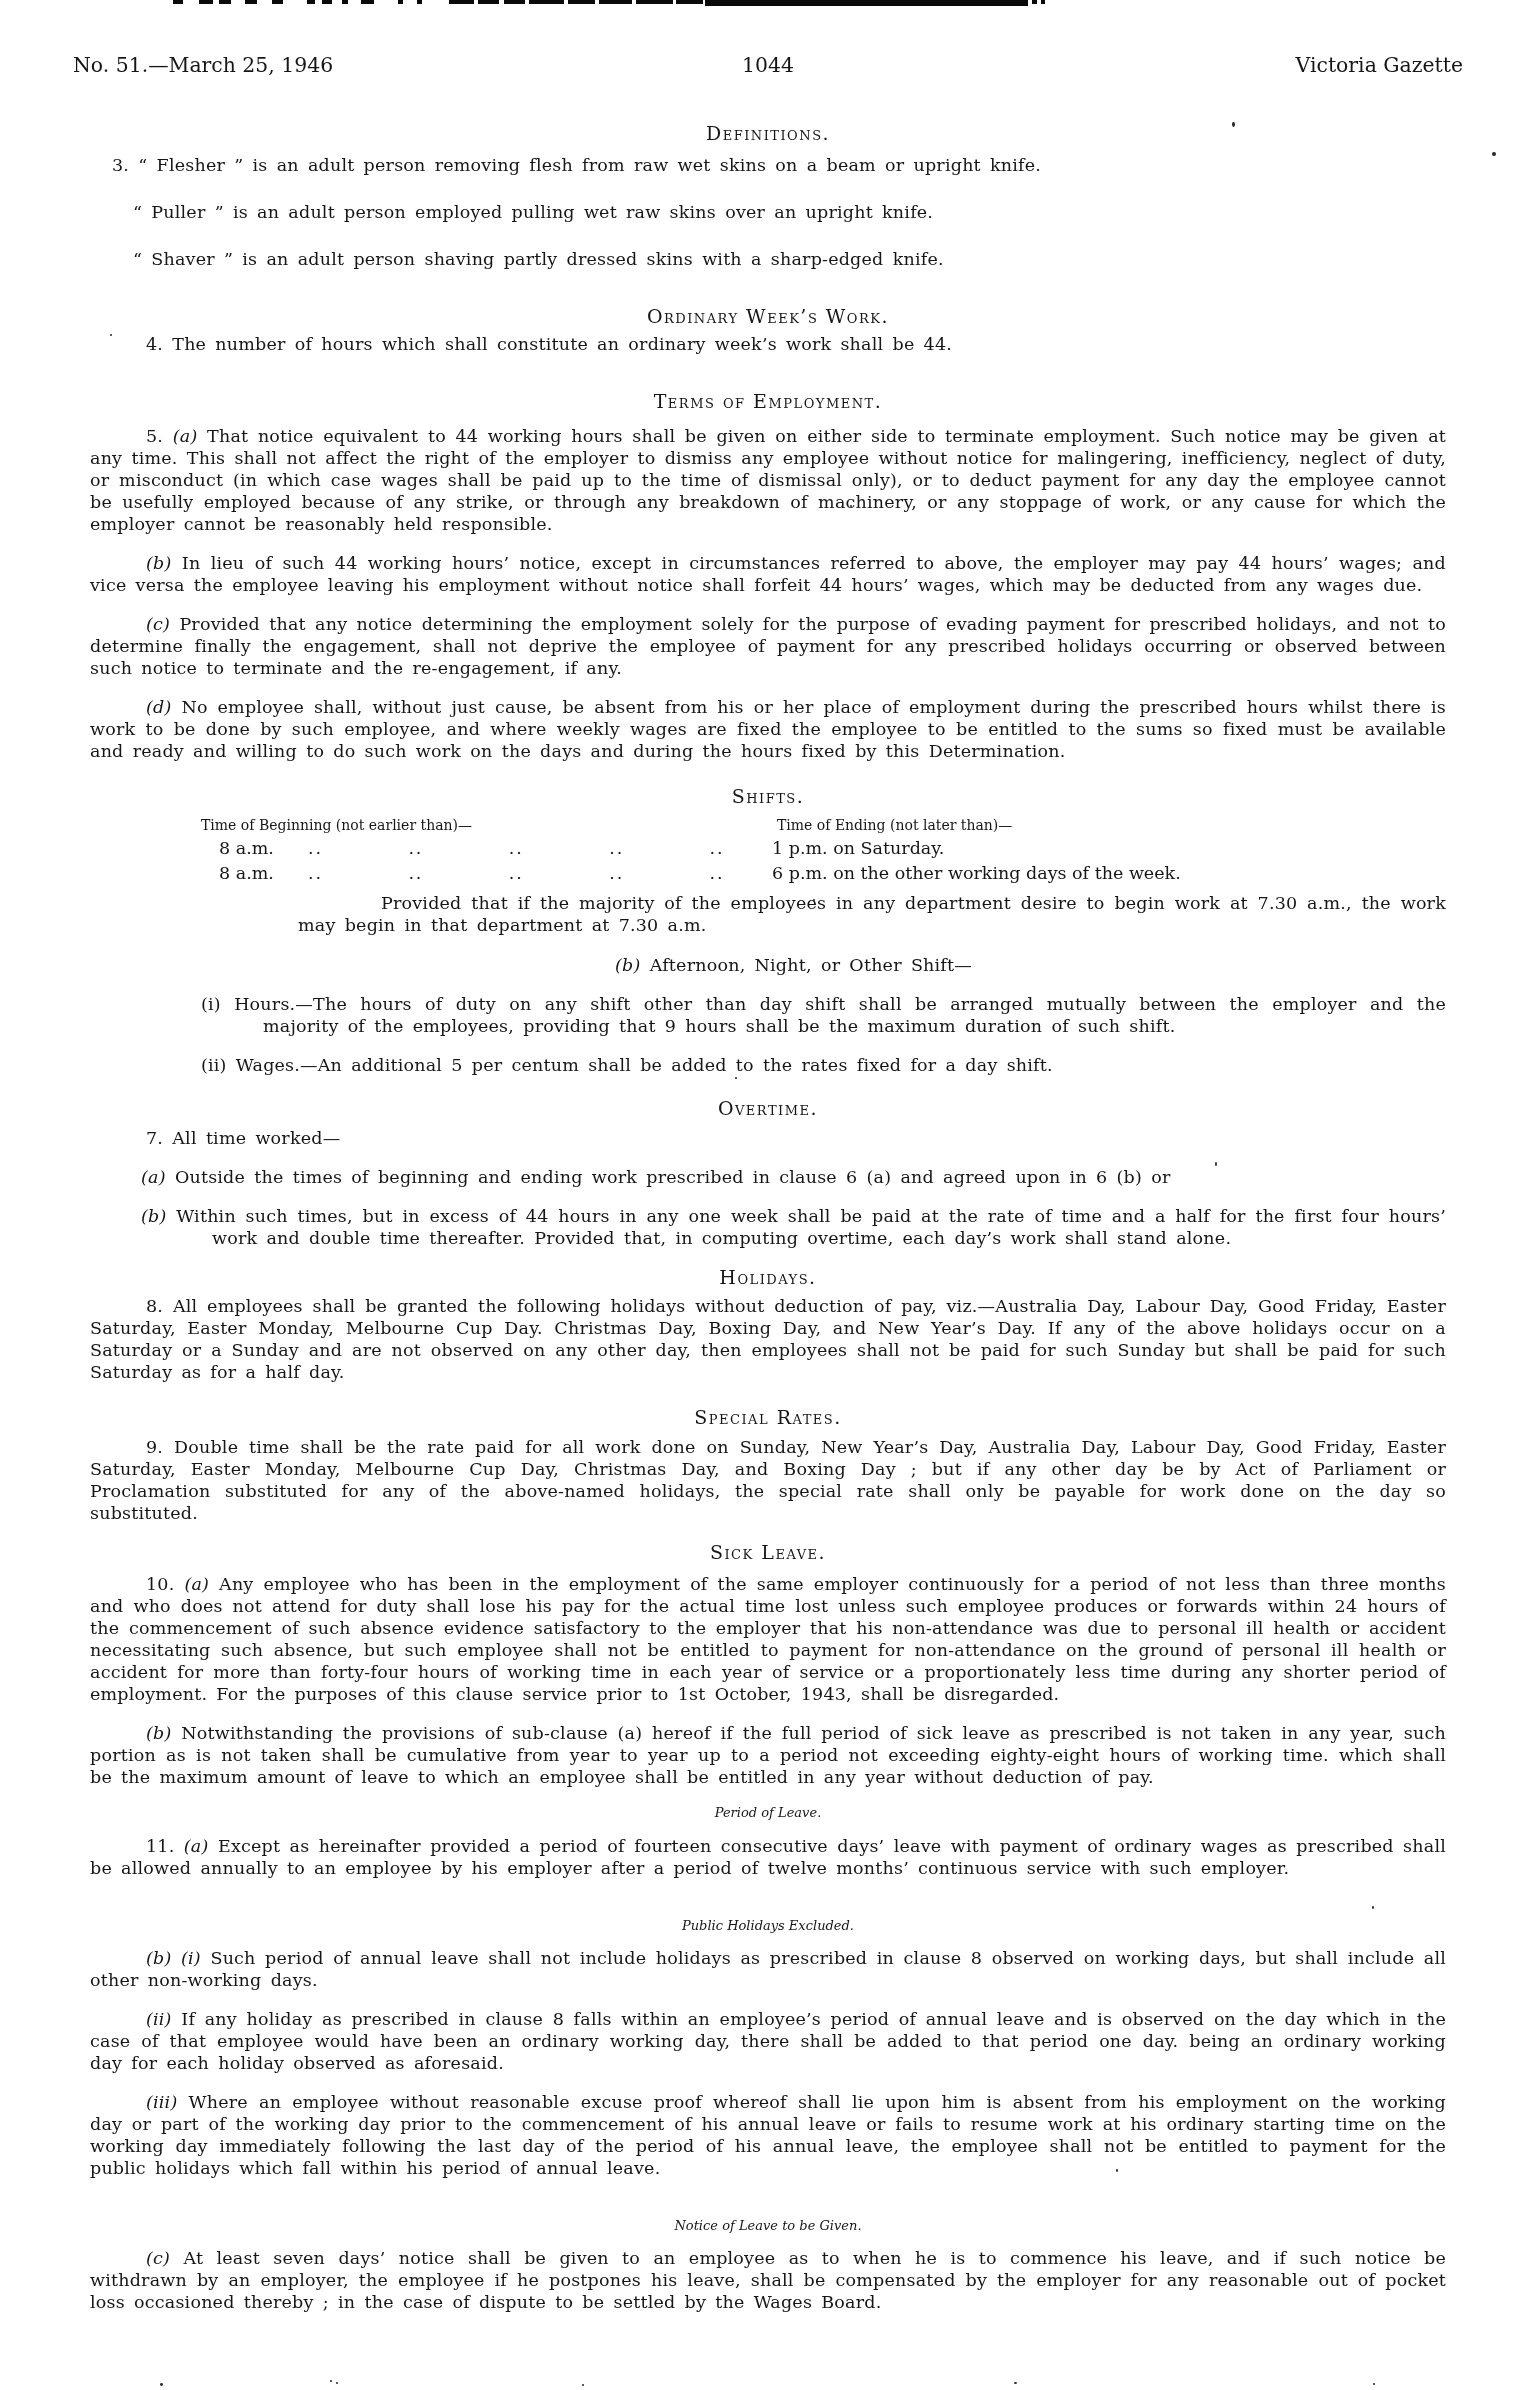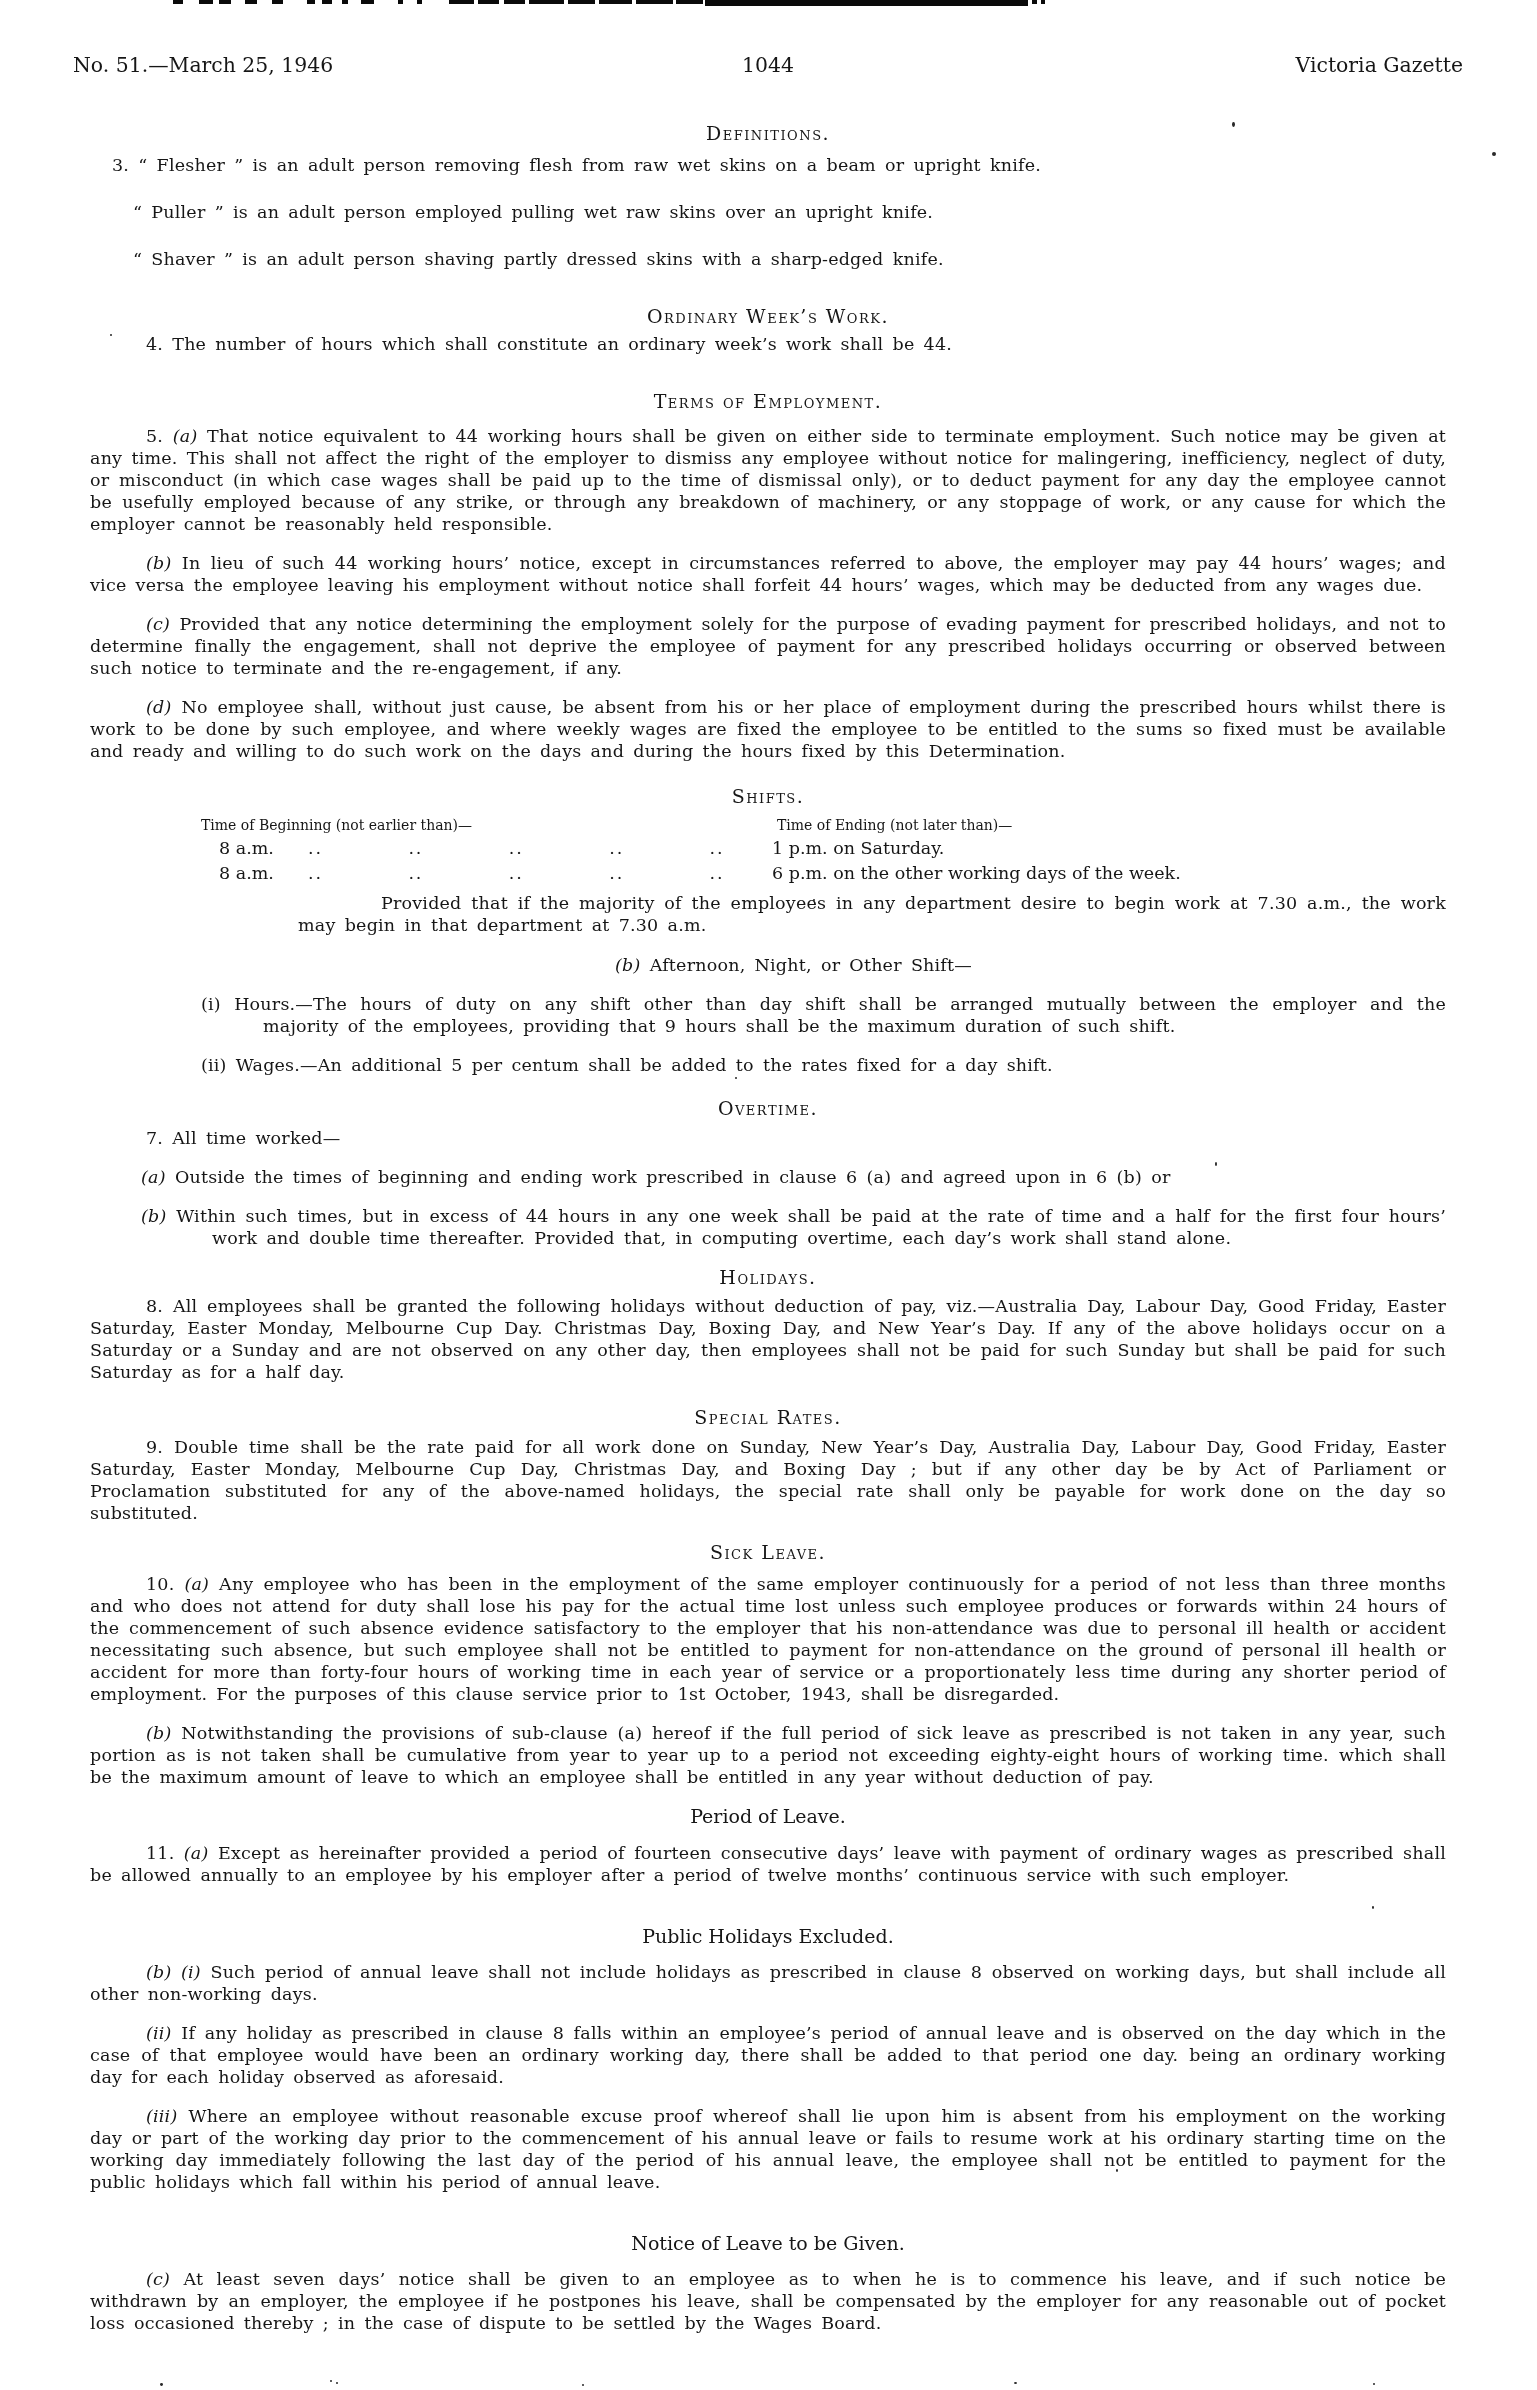--- a/index.html
+++ b/index.html
@@ -13,21 +13,21 @@
   
   .hdr{display:flex;align-items:baseline;margin-top:33px;font-size:20.4px;}
   .hdr-l{flex:1;text-align:left;}
   .hdr-c{flex:0 0 auto;text-align:center;margin-top:20px;}
   .hdr-r{flex:1;text-align:right;}
   
   .sc{
     text-align:center;font-variant:small-caps;font-size:19px;
     letter-spacing:1.5px;margin:0;
   }
-  .ith{text-align:center;font-size:19px;margin:0;}
+  .ith{text-align:center;font-style:italic;font-size:13px;margin:0;}
   
   p{margin:17px;font-size:17.5px;line-height:22px;letter-spacing:0.2px;word-spacing:3.4px;}
   .p{text-align:justify;text-indent:56px;}
   .cl{font-style:italic;}
   .def{line-height:30px;text-align:left;}
   .def.first{margin-left:39px;}
   .def.cont{margin-left:60px;}
   .ind1{margin-left:68px;text-align:left;}
   .hang{margin-left:139px;text-indent:-71px;text-align:justify;}
   .sub{margin-left:190px;text-indent:-62px;text-align:justify;}

